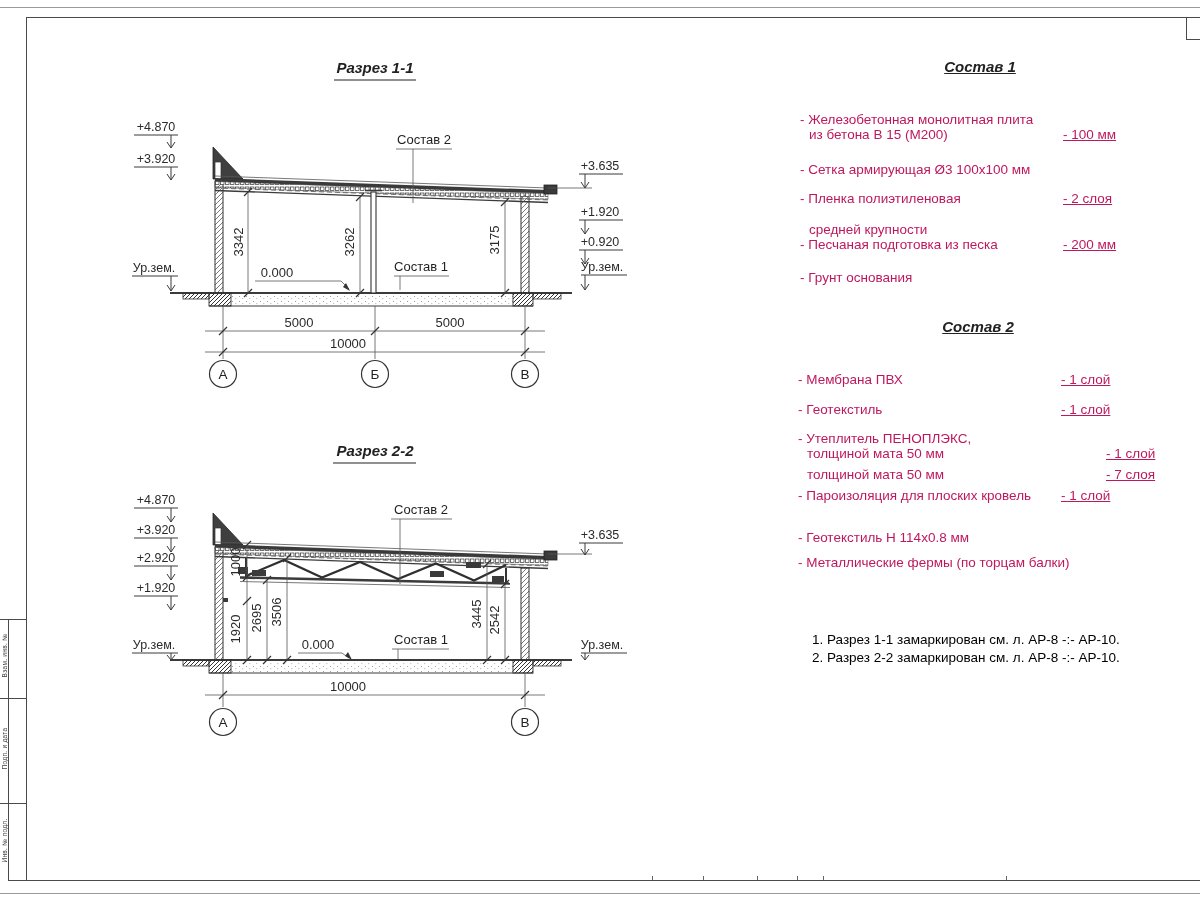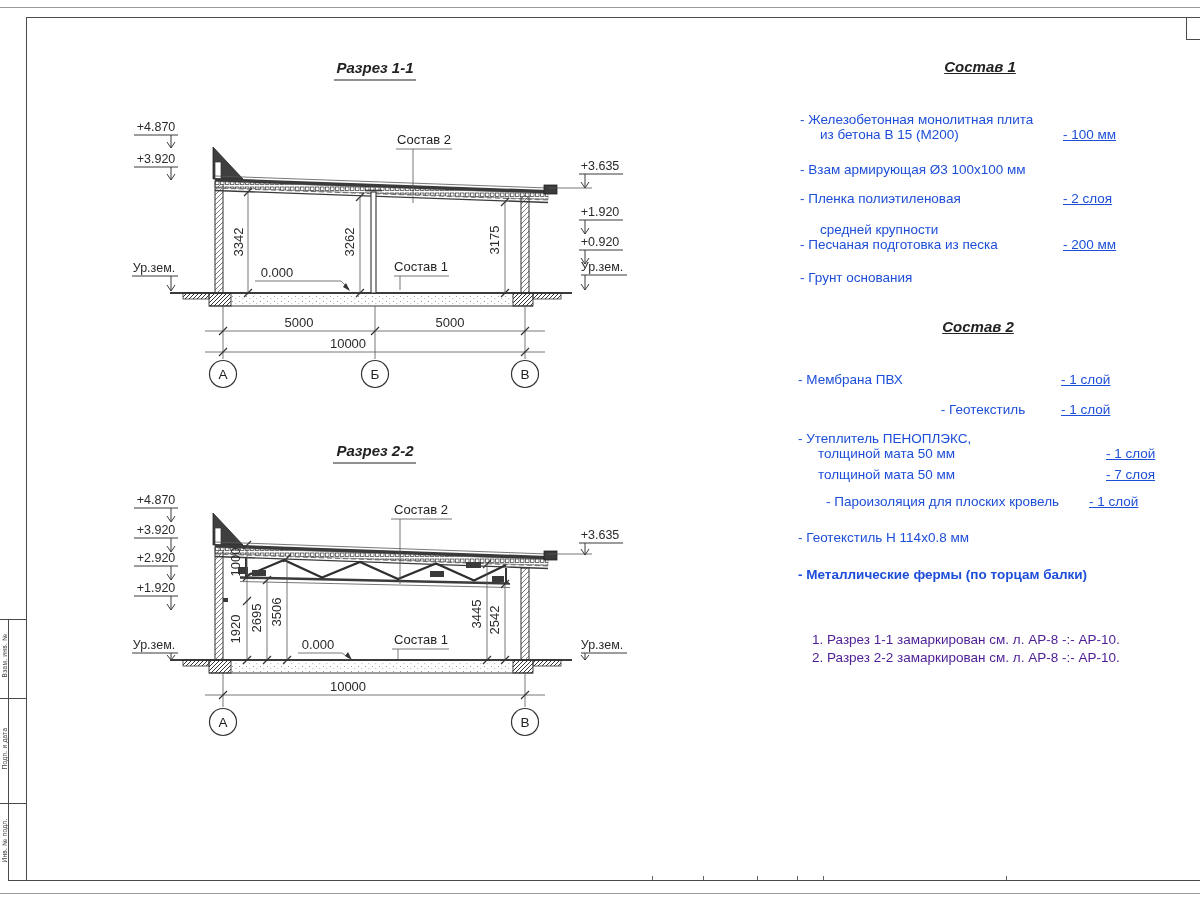--- a/index.html
+++ b/index.html
@@ -11,26 +11,26 @@
   .vline{position:absolute;background:#4a4a4a;}
   .tick{position:absolute;width:1px;height:4px;background:#666;}
   .margin-label{position:absolute;width:80px;text-align:center;font-size:6.5px;color:#444;
                 transform:rotate(-90deg);letter-spacing:0.3px;white-space:nowrap;}
   .corner-box{position:absolute;border-left:1.3px solid #4a4a4a;border-bottom:1.3px solid #4a4a4a;}
   
   .sostav{position:absolute;width:380px;}
   .sostav-title{position:absolute;top:0;left:0;right:0;text-align:center;
                 font-style:italic;font-weight:700;font-size:15px;
                 text-decoration:underline;color:#222;}
-  .row{position:absolute;left:10px;right:0;font-size:13.5px;line-height:15px;color:#1d4ed8;}
+  .row{position:absolute;left:10px;right:0;font-size:13.5px;line-height:15px;color:#be185d;}
   .row .nm{display:block;}
-  .row .l2{padding-left:9px;margin-left:11px;}
+  .row .l2{padding-left:9px;}
   .row .val{position:absolute;bottom:0;left:263px;white-space:nowrap;text-decoration:underline;}
   .row .val.far{left:308px;}
-  .notes{position:absolute;left:812px;top:631px;font-size:13.5px;line-height:17.5px;color:#4c1d95;}
+  .notes{position:absolute;left:812px;top:631px;font-size:13.5px;line-height:17.5px;color:#000000;}
   
   svg{position:absolute;overflow:visible;}
   svg text{font-family:"Liberation Sans", sans-serif;fill:#222;}
   .t-title{font-size:15px;font-style:italic;font-weight:700;}
   .t-dim{font-size:13px;fill:#2a2a2a;}
   .t-lvl{font-size:12.5px;fill:#2a2a2a;}
   .t-lbl{font-size:13px;fill:#1f1f1f;}
   .t-axis{font-size:13.5px;}
   .ln{stroke:#3b3b3b;fill:none;}
   .thin{stroke:#555;stroke-width:0.8;fill:none;}
@@ -297,21 +297,21 @@
 </svg>
 
 <div class="sostav" style="left:790px;top:58px;height:240px;">
   <div class="sostav-title">Состав 1</div>
   <div class="row" style="top:54px;">
     <span class="nm">- Железобетонная  монолитная плита</span>
     <span class="nm l2">из бетона В 15 (М200)</span>
     <span class="val">- 100 мм</span>
   </div>
   <div class="row" style="top:104px;">
-    <span class="nm">- Взам армирующая Ø3 100х100 мм</span>
+    <span class="nm">- Сетка армирующая Ø3 100х100 мм</span>
   </div>
   <div class="row" style="top:133px;">
     <span class="nm">- Пленка полиэтиленовая</span>
     <span class="val">-  2 слоя</span>
   </div>
   <div class="row" style="top:164px;">
     <span class="nm l2">средней крупности</span>
     <span class="nm">- Песчаная подготовка из песка</span>
     <span class="val">- 200 мм</span>
   </div>
@@ -319,41 +319,41 @@
     <span class="nm">- Грунт основания</span>
   </div>
 </div>
 
 <div class="sostav" style="left:788px;top:318px;height:260px;">
   <div class="sostav-title">Состав 2</div>
   <div class="row" style="top:54px;">
     <span class="nm">- Мембрана ПВХ</span>
     <span class="val">- 1 слой</span>
   </div>
-  <div class="row" style="top:84px;text-align:center;">
+  <div class="row" style="top:84px;">
     <span class="nm">- Геотекстиль</span>
     <span class="val">- 1 слой</span>
   </div>
   <div class="row" style="top:113px;">
     <span class="nm">- Утеплитель ПЕНОПЛЭКС,</span>
     <span class="nm l2">толщиной мата 50 мм</span>
     <span class="val far">- 1 слой</span>
   </div>
   <div class="row" style="top:149px;">
     <span class="nm l2">толщиной мата 50 мм</span>
     <span class="val far">- 7 слоя</span>
   </div>
-  <div class="row" style="top:176px;margin-left:28px;">
+  <div class="row" style="top:170px;">
     <span class="nm">- Пароизоляция для плоских кровель</span>
     <span class="val">- 1 слой</span>
   </div>
   <div class="row" style="top:212px;">
     <span class="nm">- Геотекстиль Н 114х0.8 мм</span>
   </div>
-  <div class="row" style="top:249px;font-weight:bold;">
+  <div class="row" style="top:237px;">
     <span class="nm">- Металлические фермы (по торцам балки)</span>
   </div>
 </div>
 
 <div class="notes">
   <div>1. Разрез 1-1 замаркирован см. л. АР-8 -:- АР-10.</div>
   <div>2. Разрез 2-2 замаркирован см. л. АР-8 -:- АР-10.</div>
 </div>
 
 </body></html>

